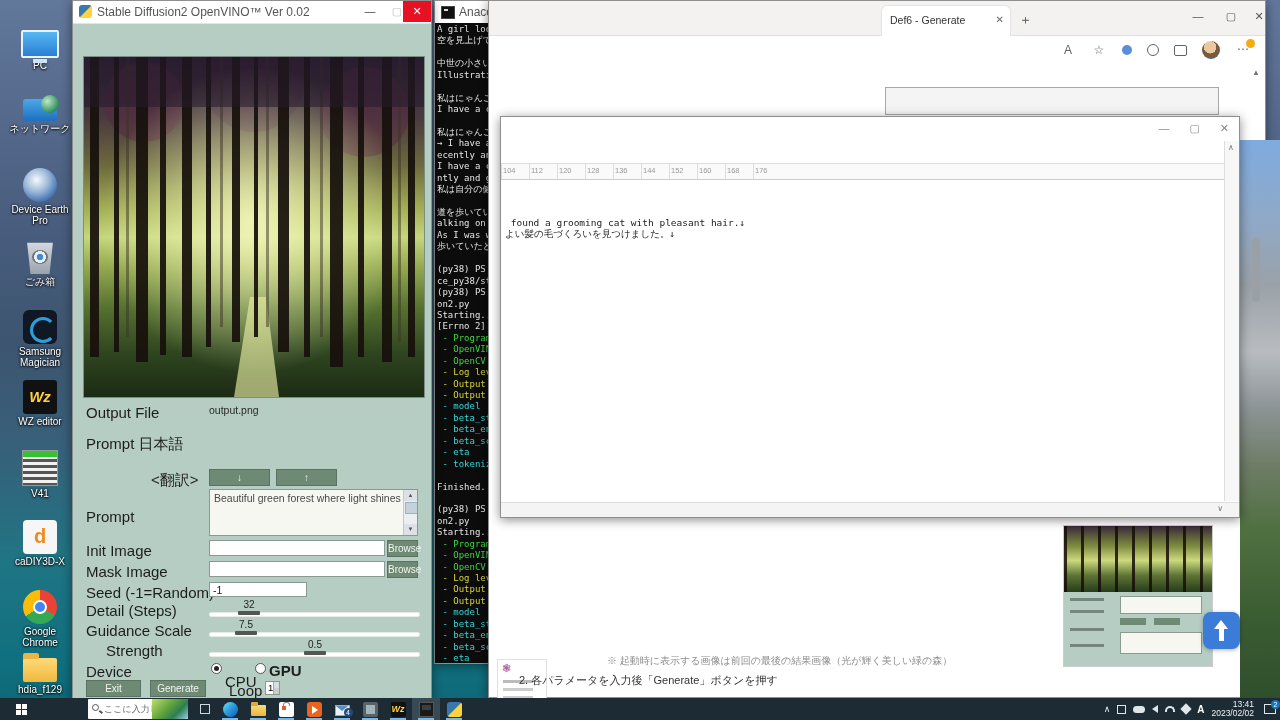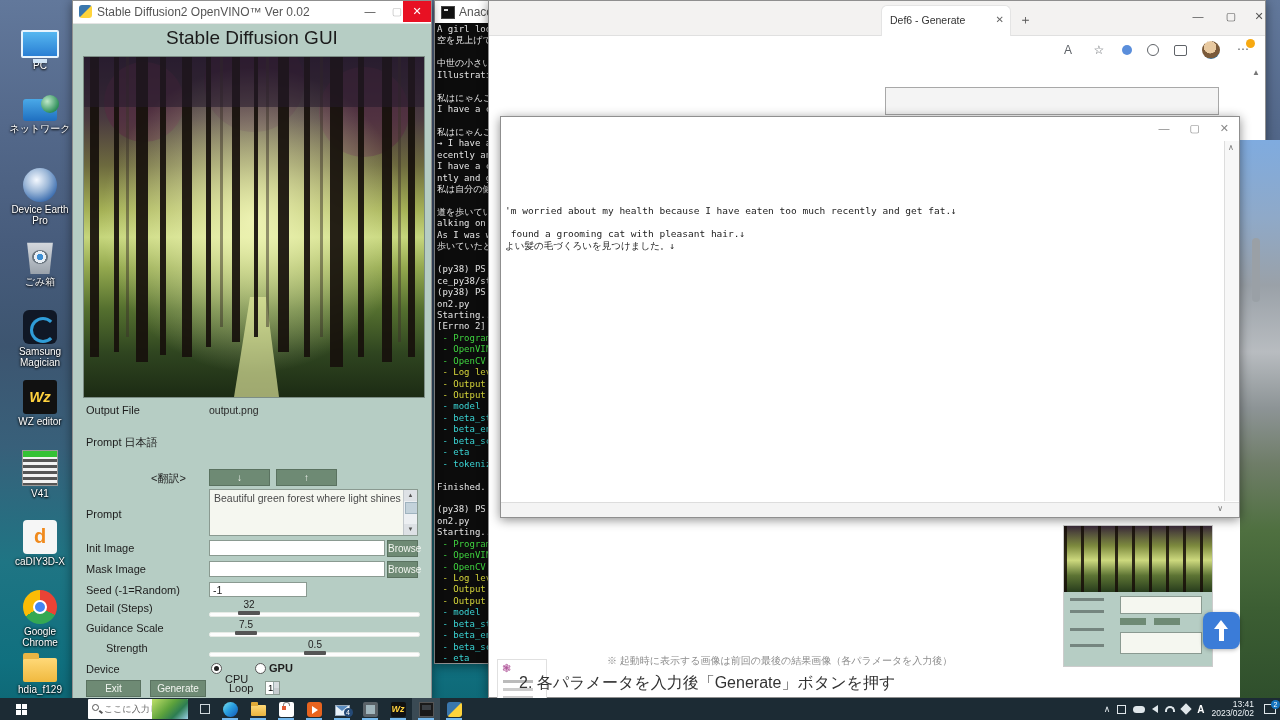--- a/index.html
+++ b/index.html
@@ -38,21 +38,21 @@
   .tbar .ttl{position:absolute;left:24px;top:4px;font-size:12px;color:#555;white-space:nowrap;}
   .wbtn{position:absolute;top:0;width:28px;height:21px;text-align:center;font-size:11px;color:#444;line-height:20px;}
   .wbtn.red{background:#e81123;color:#fff;}
   .wbtn.pale{color:#bbb;}
   
   #sdwin{left:72px;top:0;width:360px;height:700px;background:#b6cdc4;}
   .py-ico{position:absolute;left:6px;top:4px;width:13px;height:13px;border-radius:3px;
       background:linear-gradient(135deg,#3a77ad 0 49%,#ffd43b 51% 100%);}
   #sd-heading{position:absolute;left:0;top:26px;width:100%;text-align:center;font-size:19px;color:#1b1b1b;}
   #sd-preview{position:absolute;left:10px;top:55px;width:340px;height:340px;border:1px solid #7c8d85;}
-  .lab{position:absolute;font-size:11px;color:#1d1d1d;white-space:nowrap;}
+  .lab{position:absolute;font-size:15px;color:#1d1d1d;white-space:nowrap;}
   .val{position:absolute;font-size:10.5px;color:#2a2a2a;white-space:nowrap;}
   .ta{position:absolute;background:#f5f7f0;border:1px solid #8a9a91;box-sizing:border-box;font-size:10.5px;color:#4a4a4a;padding:2px 16px 2px 4px;overflow:hidden;}
   .ta .sb{position:absolute;right:0;top:0;bottom:0;width:13px;background:#eceff2;border-left:1px solid #c2c8cc;}
   .sb .a{position:absolute;left:0;width:13px;height:11px;background:#dde1e5;color:#555;font-size:6px;text-align:center;line-height:11px;}
   .sb .a.up{top:0;} .sb .a.dn{bottom:0;}
   .sb .th{position:absolute;left:1px;top:12px;width:11px;height:10px;background:#c3d2db;border:1px solid #9fb3bf;}
   .inp{position:absolute;background:#fff;border:1px solid #8a9a91;box-sizing:border-box;font-size:10.5px;color:#222;padding:1px 3px;}
   .gbtn{position:absolute;background:#6e8a74;border:1px solid #5a7260;color:#f2f5f0;font-size:10px;text-align:center;box-sizing:border-box;}
   .track{position:absolute;height:3px;background:#fdfdfd;border:1px solid #e6ebe6;border-radius:2px;}
   .handle{position:absolute;height:4px;width:22px;background:#555;border-radius:1px;}
@@ -86,21 +86,21 @@
   .tb-dot{width:10px;height:10px;border-radius:50%;background:#5a8edb;}
   .tb-circ{width:12px;height:12px;border-radius:50%;border:1.5px solid #5f6368;box-sizing:border-box;}
   .tb-rect{width:13px;height:11px;border:1.5px solid #5f6368;border-radius:2px;box-sizing:border-box;}
   .tb-avatar{width:18px;height:18px;border-radius:50%;background:radial-gradient(circle at 45% 35%,#e8c9a0 0 40%,#7a5a3a 41% 70%,#3a6a8a 71%);}
   .tb-dots{width:16px;height:16px;position:relative;color:#5f6368;font-size:12px;line-height:14px;text-align:center;}
   .tb-badge{position:absolute;right:-4px;top:-3px;width:9px;height:9px;border-radius:50%;background:#f7a911;}
   #edge-content{position:absolute;left:0;top:64px;right:0;bottom:0;background:#fff;}
   .e-upArrow{position:absolute;right:5px;top:3px;font-size:8px;color:#777;}
   .e-box{position:absolute;left:396px;top:22px;width:332px;height:26px;border:1px solid #a8a8a8;background:#f4f4f4;}
   .pg-note{position:absolute;left:118px;top:589px;font-size:10px;color:#8d8d8d;white-space:nowrap;}
-  .pg-instr{position:absolute;left:30px;top:608px;font-size:16px;color:#333;white-space:nowrap;}
+  .pg-instr{position:absolute;left:30px;top:608px;font-size:11px;color:#333;white-space:nowrap;}
   .pg-img{position:absolute;left:8px;top:594px;width:48px;height:60px;background:#fff;border:1px solid #e0e0e0;}
   .pg-img::before{content:"❃";position:absolute;left:4px;top:2px;color:#b0569a;font-size:11px;}
   .pg-img::after{content:"";position:absolute;left:5px;top:20px;width:30px;height:3px;background:#bbb;box-shadow:0 8px 0 #ccc,0 16px 0 #ccc;}
   
   .page-shot{position:absolute;left:574px;top:460px;width:148px;height:140px;border:1px solid #ccc;}
   .shot-forest{height:66px;
      background:repeating-linear-gradient(90deg,rgba(22,14,8,.85) 0 3px,transparent 3px 17px),
      linear-gradient(180deg,#3a2a3a 0%,#7d8a3e 30%,#cdd97e 52%,#5d7434 75%,#273c1c 100%);}
   .shot-gui{height:74px;background:#b6cdc4;position:relative;}
   .shot-gui .b1{position:absolute;left:6px;top:6px;width:34px;height:3px;background:#75857f;box-shadow:0 12px 0 #75857f,0 30px 0 #75857f,0 46px 0 #75857f;}
@@ -238,21 +238,21 @@
       <span class="tb-circ"></span>
       <span class="tb-rect"></span>
       <span class="tb-avatar"></span>
       <span class="tb-dots">⋯<span class="tb-badge"></span></span>
     </div>
   </div>
   <div id="edge-content">
     <span class="e-upArrow">▲</span>
     <div class="e-box"></div>
     <div class="pg-img"></div>
-    <div class="pg-note">※ 起動時に表示する画像は前回の最後の結果画像（各パラメータを入力後）</div>
+    <div class="pg-note">※ 起動時に表示する画像は前回の最後の結果画像（光が輝く美しい緑の森）</div>
     <div class="pg-instr">2. 各パラメータを入力後「Generate」ボタンを押す</div>
     <div class="page-shot">
       <div class="shot-forest"></div>
       <div class="shot-gui">
         <span class="b1"></span>
           <span class="f1"></span>
           <span class="btns"></span>
           <span class="f2"></span>
       </div>
     </div>
@@ -262,22 +262,33 @@
 <div id="edge-scroll-thumb"></div>
 
 <div id="pagetop"></div>
 
 <div class="win" id="edwin">
   <div class="ed-ctrl">
     <span>—</span>
     <span>▢</span>
     <span>✕</span>
   </div>
+  <div class="ed-ruler" id="ed-ruler">
+      <span>104</span>
+      <span>112</span>
+      <span>120</span>
+      <span>128</span>
+      <span>136</span>
+      <span>144</span>
+      <span>152</span>
+      <span>160</span>
+      <span>168</span>
+      <span>176</span>
+    </div>
   <div id="ed-lines">
-      <div class="ed-line">'m worried about my health because I have eaten too much recently and get fat.↓</div>
       <div class="ed-line"></div>
       <div class="ed-line"> found a grooming cat with pleasant hair.↓</div>
       <div class="ed-line">よい髪の毛づくろいを見つけました。↓</div>
     </div>
   <div class="ed-sb"></div>
   <div class="ed-bot"></div>
 </div>
 
 <div class="win" id="conwin">
   <div class="tbar">
@@ -353,21 +364,20 @@
 </div>
 
 <div class="win" id="sdwin">
   <div class="tbar">
     <span class="py-ico"></span>
     <span class="ttl">Stable Diffusion2 OpenVINO™  Ver 0.02</span>
     <span class="wbtn" style="left:283px;">—</span>
     <span class="wbtn pale" style="left:310px;">▢</span>
     <span class="wbtn red" style="right:0;">✕</span>
   </div>
-  <div id="sd-heading">Stable Diffusion GUI</div>
 
   <svg id="sd-preview" viewBox="0 0 340 340" preserveAspectRatio="none">
     <defs>
       <linearGradient id="fg" x1="0" y1="0" x2="0" y2="1">
         <stop offset="0" stop-color="#2e2133"></stop>
           <stop offset="0.18" stop-color="#4a3a40"></stop>
         <stop offset="0.32" stop-color="#6d6a3e"></stop>
           <stop offset="0.45" stop-color="#a4b055"></stop>
         <stop offset="0.53" stop-color="#c6d67c"></stop>
           <stop offset="0.62" stop-color="#93a84e"></stop>

